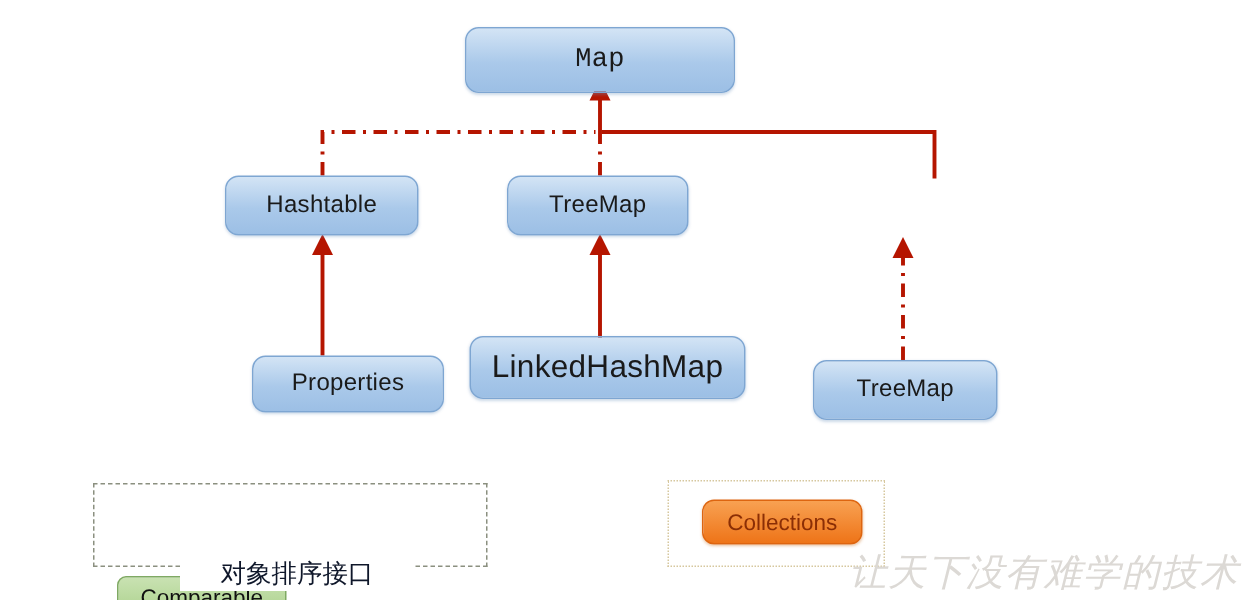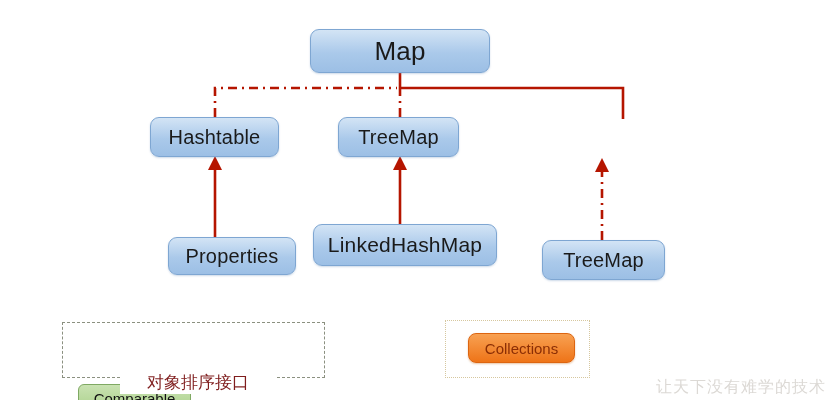--- a/index.html
+++ b/index.html
@@ -10,24 +10,24 @@
   .edges { position:absolute; left:0; top:0; width:830px; height:400px; }
   .edge { fill:none; stroke:var(--arrow-red,#b51500); stroke-width:2.6; }
   .edge.dashdot { stroke-dasharray:9 5 2 5; }
   .arrowhead { fill:var(--arrow-red,#b51500); stroke:none; }
 
   .node {
     position:absolute; display:flex; align-items:center; justify-content:center;
     background:linear-gradient(180deg,#d3e4f5 0%, #aac9ea 55%, #9cbfe5 100%);
     border:1px solid var(--node-border,#7ea6d2); border-radius:9px;
     box-shadow:0 1px 2px rgba(110,145,190,.35);
-    font-size:20px; color:#1a1a1a; letter-spacing:.2px;
+    font-size:16px; color:#1a1a1a; letter-spacing:.2px;
   }
   .node.muted { color:var(--muted-text,#b9c3cd); }
-  #node-map { left:310px; top:29px; width:178px; height:42px; font-size:26px; }
+  #node-map { left:310px; top:18px; width:178px; height:42px; font-size:18px;font-family:Liberation Mono, monospace; }
   #node-hashtable { left:150px; top:117px; width:127px; height:38px; }
   #node-hashmap { left:338px; top:117px; width:119px; height:38px; }
   #node-sortedmap { left:540px; top:118px; width:132px; height:39px; }
   #node-properties { left:168px; top:237px; width:126px; height:36px; }
   #node-linkedhashmap { left:313px; top:224px; width:182px; height:40px; font-size:21px; }
   #node-treemap { left:542px; top:240px; width:121px; height:38px;text-align:center; }
 
   .legend-box { position:absolute; box-sizing:border-box; }
   #legend-sorting { left:62px; top:322px; width:263px; height:56px; border:1px dashed #8b9080; }
   #legend-utility { left:445px; top:320px; width:145px; height:58px; border:1px dotted #d6c79e; }
@@ -45,29 +45,29 @@
     position:absolute; display:flex; align-items:center; justify-content:center;
     background:linear-gradient(180deg,#f8a152 0%, #ee7418 100%);
     border:1px solid var(--orange-border,#dd6510); border-radius:8px;
     font-size:15px; color:var(--orange-text,#8b2e05);
     box-shadow:0 1px 2px rgba(200,110,30,.4);
   }
   #node-collections { left:468px; top:333px; width:105px; height:28px;text-align:right; }
 
   .caption {
     position:absolute; background:#ffffff; text-align:center;
-    font-size:17px; color:#7f1d1d; padding:0 5px; line-height:22px;
+    font-size:17px; color:#0f172a; padding:0 5px; line-height:22px;
   }
   #caption-sorting { left:120px; top:372px; width:146px; }
   #caption-utility { left:468px; top:372px; width:106px; }
 
   .watermark {
     position:absolute; right:4px; bottom:2px;
-    font-family:"DejaVu Serif","Liberation Serif",serif; 
-    font-size:16px; letter-spacing:1px; color:var(--watermark-gray,#dcd9d5);
+    font-family:"DejaVu Serif","Liberation Serif",serif; font-style:italic;
+    font-size:25px; letter-spacing:1px; color:var(--watermark-gray,#dcd9d5);
     user-select:none;
   }
 </style>
 </head>
 <body>
 
 <div class="canvas">
 
   <svg class="edges" width="830" height="400" viewBox="0 0 830 400" aria-hidden="true">
     <g>

